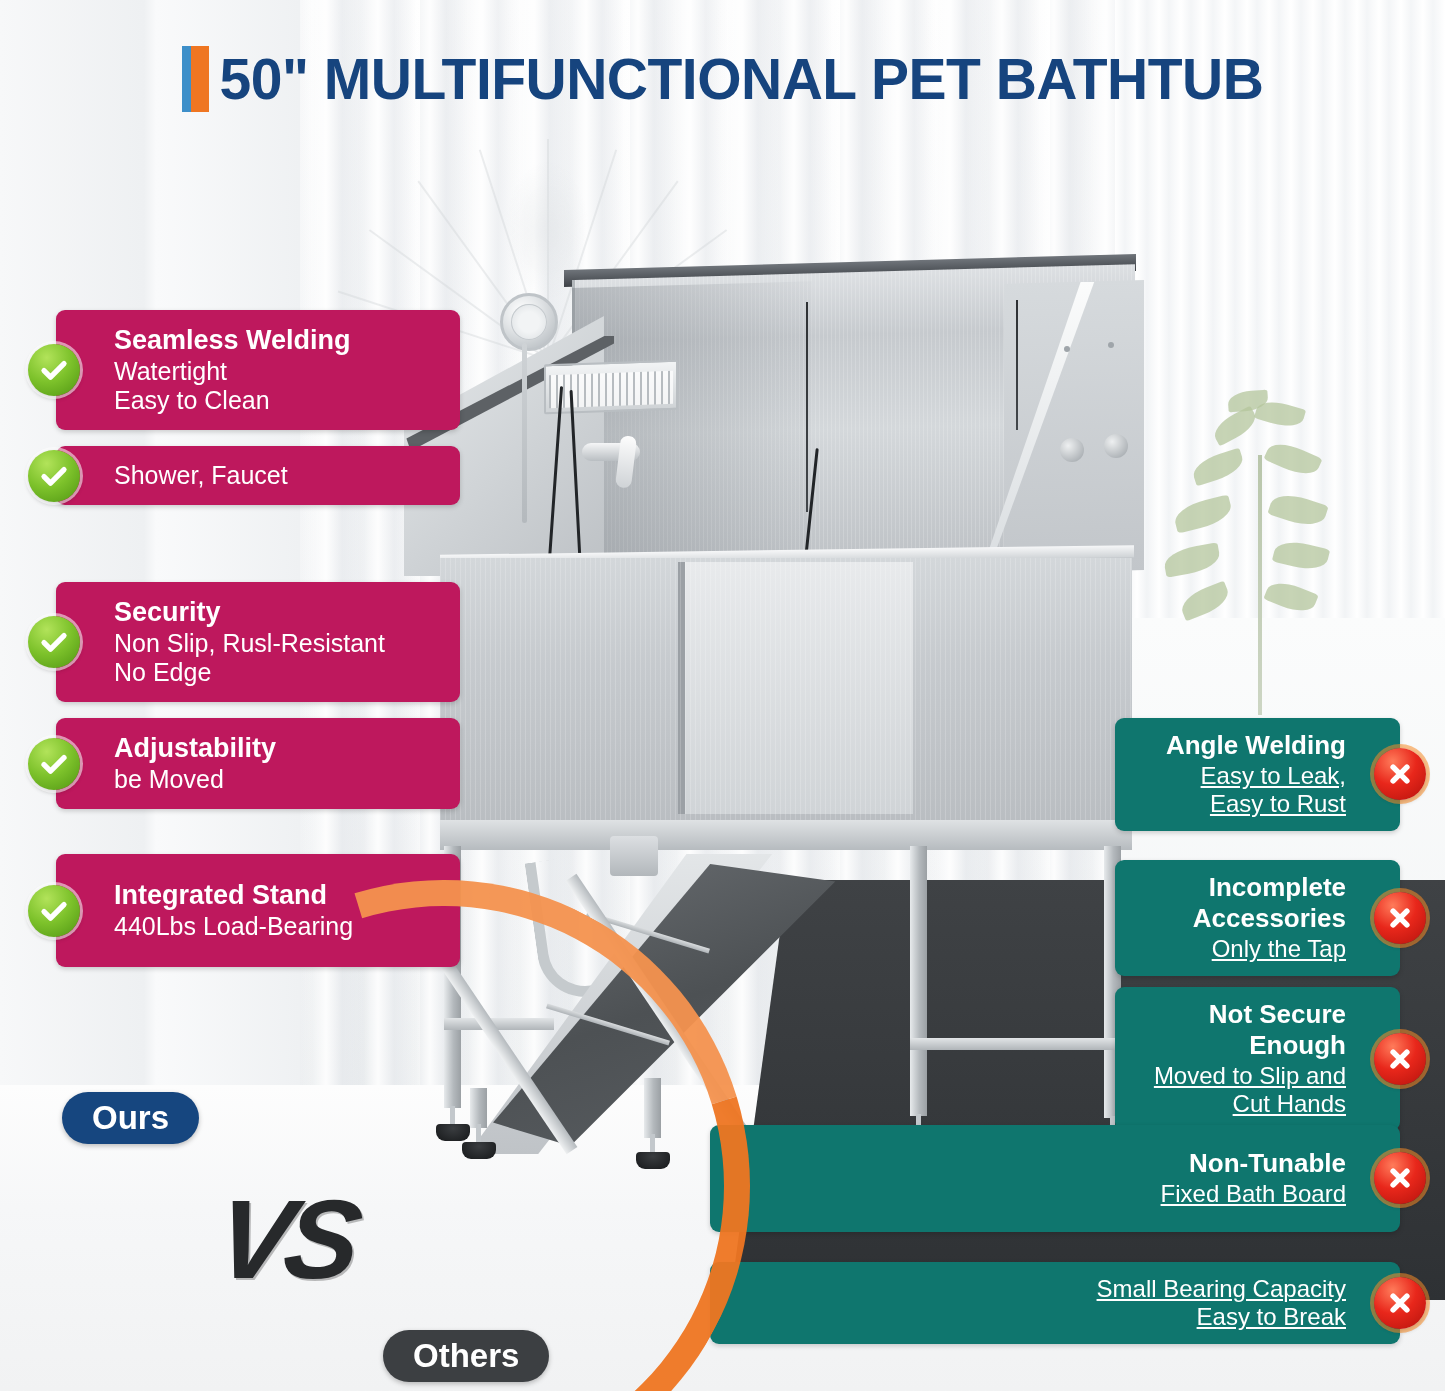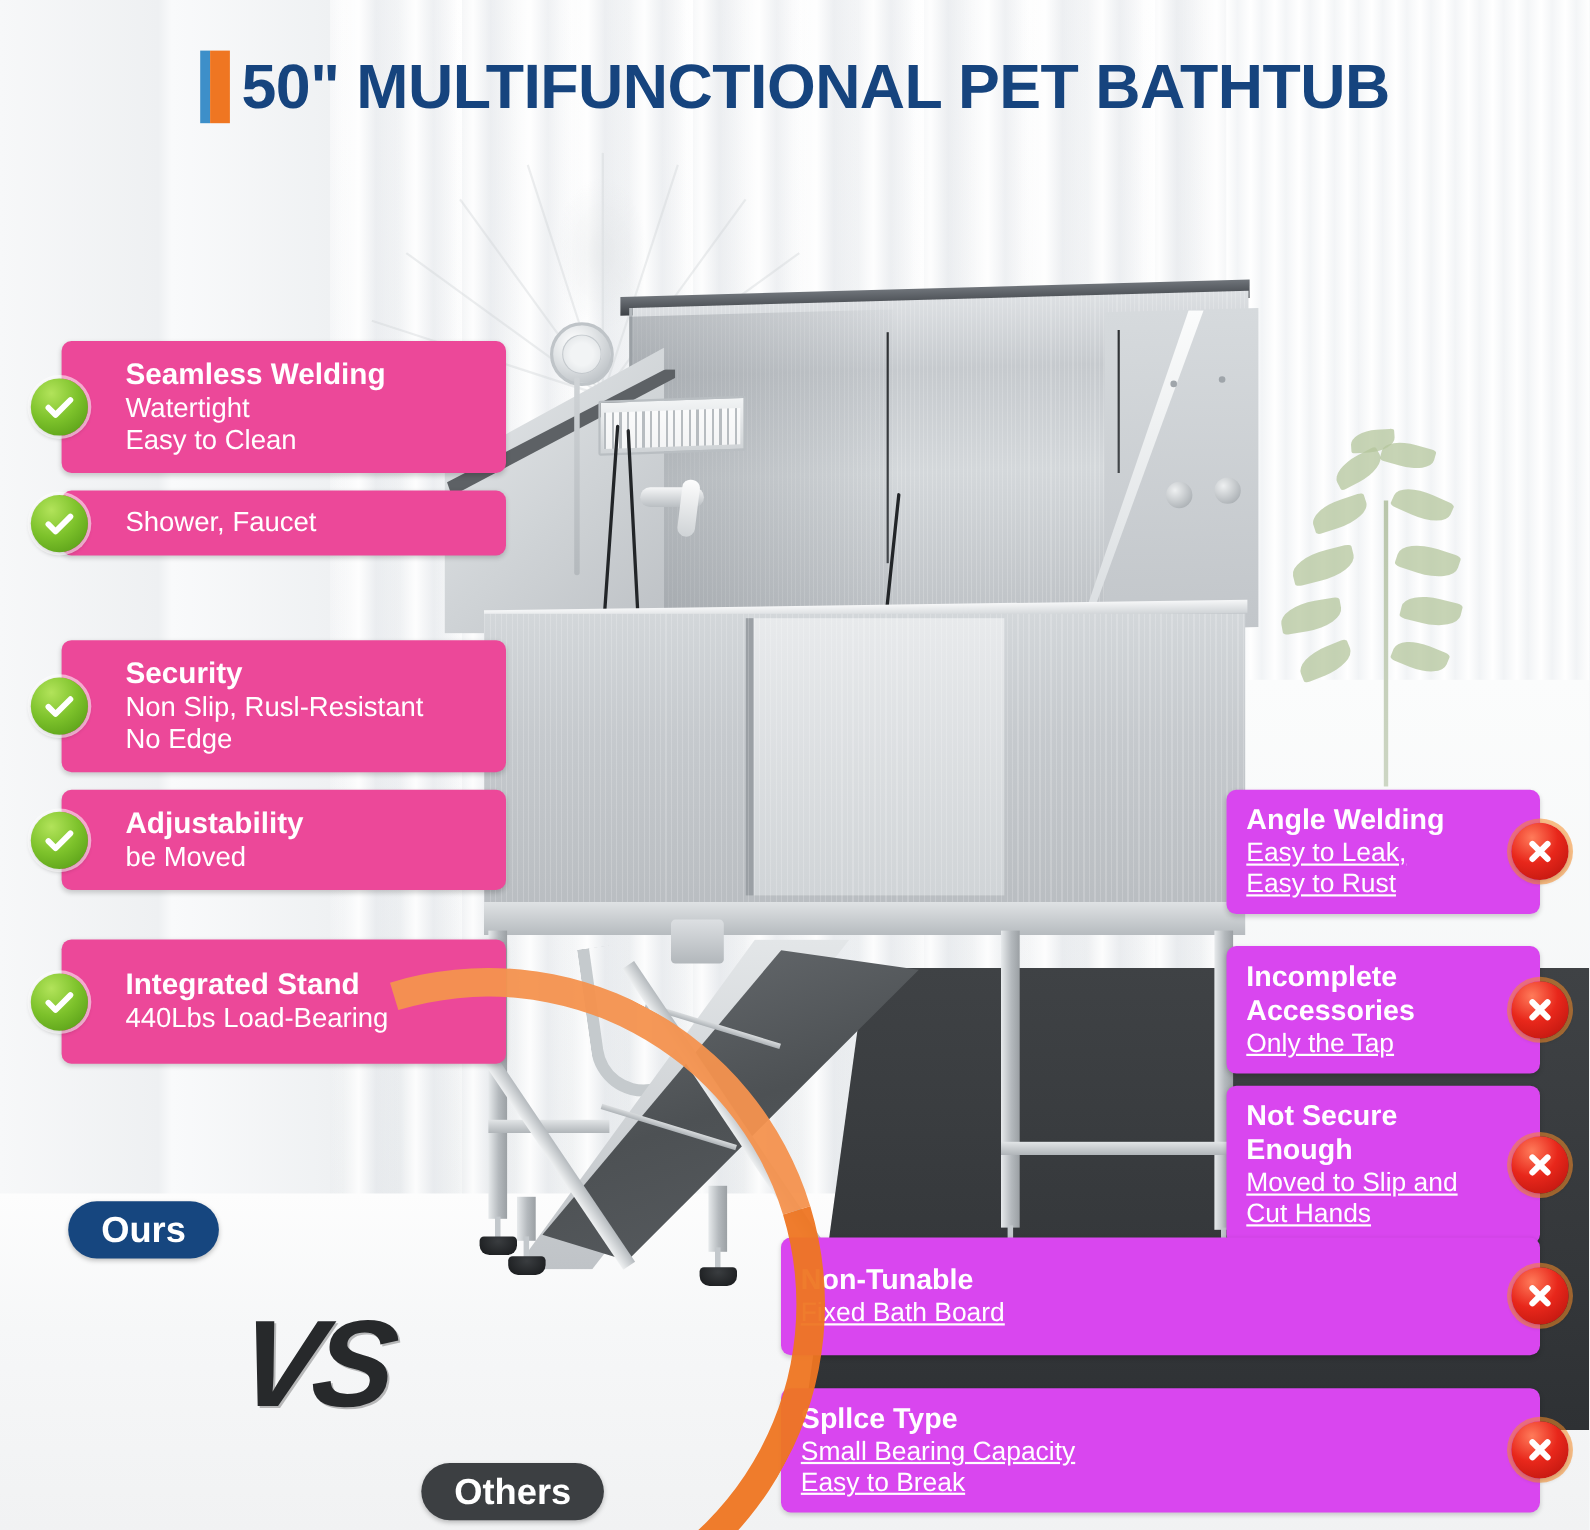--- a/index.html
+++ b/index.html
@@ -276,30 +276,30 @@
   }
 
   
   .cbox{
     position:absolute;
     border-radius:9px;
     box-shadow:0 2px 5px rgba(0,0,0,.18);
     box-sizing:border-box;
   }
   .cbox.pro{
-    background:#ec4899;
+    background:#be185d;
     left:56px; width:404px;
     padding:15px 18px 15px 58px;
     color:#ffffff;
   }
   .cbox.con{
-    background:#d946ef;
+    background:#0f766e;
     width:285px; right:45px;
     padding:13px 54px 13px 18px;
-    color:#ffffff; 
+    color:#ffffff; text-align:right;
   }
   .cbox .h{
     font-size:27px; font-weight:bold; line-height:1.12; margin-bottom:2px;
   }
   .cbox .d{
     font-size:25px; font-weight:normal; line-height:1.16;
   }
   .cbox.con .h{font-size:26px;}
   .cbox.con .d{font-size:24px;text-decoration:underline;}
 
@@ -552,21 +552,20 @@
     <div class="h">Non-Tunable</div>
     <div class="d">Fixed Bath Board</div>
   </div>
 
   <div class="cbox con" style="top:1262px;left:710px;width:auto;right:45px;">
     <div class="badge cross">
       <svg viewBox="0 0 24 24">
           <path d="M6.5 6.5l11 11M17.5 6.5l-11 11" fill="none" stroke="#ffffff" stroke-width="4.4" stroke-linecap="round"></path>
         </svg>
     </div>
-    <div class="h">Spllce Type</div>
     <div class="d">Small Bearing Capacity</div>
     <div class="d">Easy to Break</div>
   </div>
 
   <div class="arc"></div>
   <div class="pill ours">Ours</div>
   <div class="vs-word">VS</div>
   <div class="pill others">Others</div>
 
 </div>

